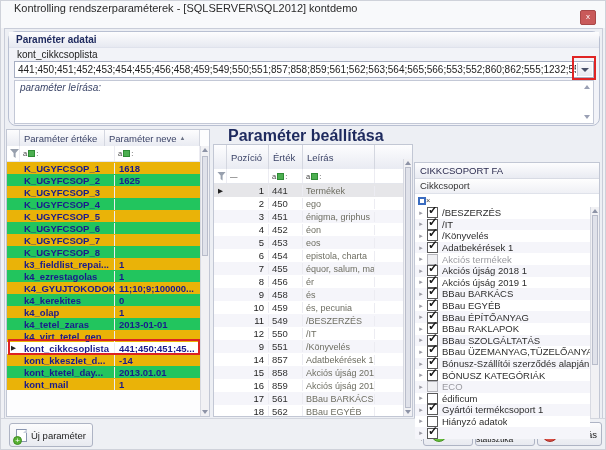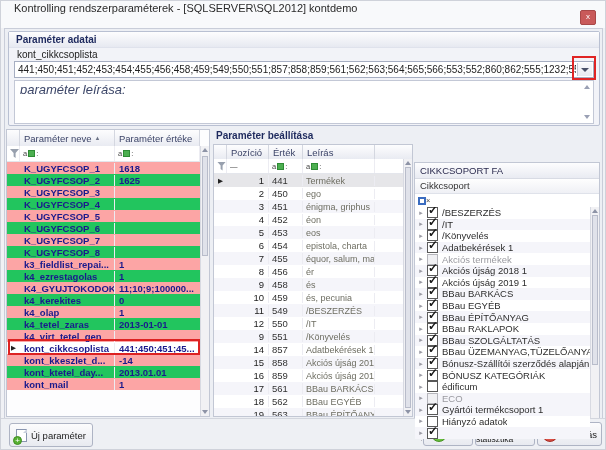--- a/index.html
+++ b/index.html
@@ -5,68 +5,68 @@
   html,body{margin:0;padding:0;background:#fff;}
   .window{position:relative;width:606px;height:450px;background:#f0f1f5;border:1px solid #cfd2da;
     box-sizing:border-box;font-family:"Liberation Sans",sans-serif;overflow:hidden;}
   
   .titlebar{position:absolute;left:0;top:0;right:0;height:27px;background:#f8f9fb;}
   .title{position:absolute;left:13px;top:1px;font-size:11px;color:#2a2a2a;white-space:nowrap;}
   .close{position:absolute;right:9px;top:9px;width:14px;height:13px;background:#c95a5a;border:1px solid #a84848;
     color:#fff;font-size:8px;line-height:11px;text-align:center;border-radius:2px;cursor:default;}
   .content{position:absolute;left:3px;top:27px;width:599px;height:420px;background:#edeff4;border:1px solid #c9cdd9;box-sizing:border-box;}
   
-  .grp{position:absolute;left:7px;top:30px;width:592px;height:95px;border:1px solid #b9c0d2;background:#f2f3f8;border-radius:2px;box-sizing:border-box;}
+  .grp{position:absolute;left:7px;top:30px;width:592px;height:95px;border:1px solid #b9c0d2;background:#f2f3f8;border-radius:8px;box-sizing:border-box;}
   .grp-hdr{height:15px;line-height:15px;padding-left:7px;font-size:10px;font-weight:bold;color:#1e2a5e;
     background:linear-gradient(#fdfdfe,#e7e9f1);border-bottom:1px solid #dfe2ec;}
   .pname{position:absolute;left:8px;top:17px;font-size:10px;color:#222;}
   .combo{position:absolute;left:5px;top:29px;width:580px;height:17px;background:#fff;border:1px solid #a6aec2;box-sizing:border-box;}
   .combo-text{position:absolute;left:3px;right:17px;top:1px;font-size:10px;line-height:13px;color:#222;
     white-space:nowrap;overflow:hidden;}
   .combo-btn{position:absolute;right:1px;top:1px;width:14px;height:13px;background:linear-gradient(#fafafc,#e7e9f0);
     border-left:1px solid #c0c5d2;}
   .tri-d{position:absolute;left:3px;top:5px;width:0;height:0;border-left:4px solid transparent;border-right:4px solid transparent;border-top:4px solid #4a5168;}
   .annot-dd{position:absolute;left:571px;top:55px;width:20px;height:20px;border:2px solid #e02424;z-index:9;pointer-events:none;}
   .descgrp{position:absolute;left:5px;top:48px;width:580px;height:44px;border:1px solid #c3c8d6;background:#fff;box-sizing:border-box;}
-  .desclab{position:absolute;left:5px;top:1px;font-size:13px;font-style:italic;color:#3c4668;}
+  .desclab{position:absolute;left:5px;top:1px;font-size:10px;font-style:italic;color:#3c4668;}
   .descarea{position:absolute;left:1px;right:12px;top:13px;bottom:1px;background:#fff;}
   .mini-up{position:absolute;right:3px;top:4px;width:0;height:0;border-left:3px solid transparent;border-right:3px solid transparent;border-bottom:4px solid #9aa0b4;}
   .mini-dn{position:absolute;right:3px;bottom:4px;width:0;height:0;border-left:3px solid transparent;border-right:3px solid transparent;border-top:4px solid #9aa0b4;}
   
   .hcell{background:linear-gradient(#fdfdfe,#e9ebf2);border-right:1px solid #d4d7e0;color:#3c4468;
     font-size:9.5px;display:flex;align-items:center;padding-left:4px;box-sizing:border-box;white-space:nowrap;overflow:hidden;}
   .funnel{width:9px;height:9px;display:inline-block;background:#98a0ae;
     clip-path:polygon(0 0,100% 0,62% 45%,62% 100%,40% 82%,40% 45%);}
   .fgreen{display:inline-block;width:7px;height:7px;background:#4caf50;border:1px solid #2e8b35;box-sizing:border-box;margin:0 1px;}
   .ftext{font-size:7.5px;color:#444;}
   
   .lpanel{position:absolute;left:5px;top:128px;width:204px;height:288px;background:#fdfdfe;border:1px solid #c2c7d4;box-sizing:border-box;}
   .lt-head{display:flex;height:16px;}
   .lt-filter{display:flex;height:15px;border-bottom:1px solid #e4e6ec;background:#fff;align-items:center;}
   .lt-fcell{display:flex;align-items:center;padding-left:3px;box-sizing:border-box;border-right:1px solid #ececf2;height:100%;}
   .lt-row{display:flex;height:12px;align-items:center;background:#22c55e;}
-  .lt-row.alt{background:#fca5a5;}
+  .lt-row.alt{background:#eab308;}
   .lt-ind{width:13px;flex:none;font-size:6.5px;color:#222;text-align:center;}
   .lt-name{width:95px;flex:none;font-size:9.5px;font-weight:bold;color:#1a1a8c;white-space:nowrap;overflow:hidden;padding-left:4px;box-sizing:border-box;border-right:1px solid #ececf2;}
   .lt-val{width:85px;flex:none;font-size:9.5px;font-weight:bold;color:#1a1a8c;white-space:nowrap;overflow:hidden;padding-left:4px;box-sizing:border-box;}
   .annot-row{position:absolute;left:1px;top:209px;width:192px;height:16px;border:2px solid #dd2222;z-index:8;pointer-events:none;box-sizing:border-box;}
   
   .vsb{position:absolute;right:0;width:9px;background:#f1f1f4;border-left:1px solid #d8dae2;box-sizing:border-box;}
   .vsb .thumb{position:absolute;left:1px;right:1px;background:#e0e2ea;border:1px solid #b8bcca;box-sizing:border-box;}
   .sb-up{position:absolute;left:1px;top:2px;width:0;height:0;border-left:3px solid transparent;border-right:3px solid transparent;border-bottom:4px solid #8d93a6;}
   .sb-dn{position:absolute;left:1px;bottom:2px;width:0;height:0;border-left:3px solid transparent;border-right:3px solid transparent;border-top:4px solid #8d93a6;}
   .hsb{position:absolute;height:9px;background:#f1f1f4;border-top:1px solid #d8dae2;box-sizing:border-box;}
   .hsb .thumb{position:absolute;top:1px;bottom:1px;background:#e0e2ea;border:1px solid #b8bcca;box-sizing:border-box;}
   .sb-l{position:absolute;left:2px;top:1px;width:0;height:0;border-top:3px solid transparent;border-bottom:3px solid transparent;border-right:4px solid #8d93a6;}
   .sb-r{position:absolute;right:2px;top:1px;width:0;height:0;border-top:3px solid transparent;border-bottom:3px solid transparent;border-left:4px solid #8d93a6;}
   
   .mpanel{position:absolute;left:212px;top:128px;width:200px;height:288px;}
-  .m-title{height:15px;font-size:10px;font-weight:bold;color:#1e2a5e;padding-left:3px;line-height:14px;}
+  .m-title{height:15px;font-size:16px;font-weight:bold;color:#1e2a5e;padding-left:3px;line-height:14px;margin-left:12px;}
   .m-table{position:absolute;left:0;right:0;top:15px;bottom:0;background:#fff;border:1px solid #c2c7d4;box-sizing:border-box;overflow:hidden;}
-  .mt-head{display:flex;height:14px;}
+  .mt-head{display:flex;height:24px;}
   .mt-filter{display:flex;height:14px;border-bottom:1px solid #e4e6ec;background:#fff;align-items:center;}
   .mt-row{display:flex;height:13px;align-items:center;background:#fff;}
   .mt-row.alt{background:#f5f5fa;}
   .mt-row.sel{background:#e6e6e9;}
   .mt-ind{width:13px;flex:none;font-size:6.5px;color:#222;text-align:center;}
   .mt-pos{width:42px;flex:none;font-size:9.5px;color:#222;text-align:right;padding-right:4px;box-sizing:border-box;border-right:1px solid #ececf2;}
   .mt-ert{width:34px;flex:none;font-size:9.5px;color:#333;padding-left:3px;box-sizing:border-box;border-right:1px solid #ececf2;}
   .mt-des{width:72px;flex:none;font-size:9px;color:#6e6e62;white-space:nowrap;overflow:hidden;padding-left:3px;box-sizing:border-box;border-right:1px solid #ececf2;}
   .mt-x{flex:1;}
   
@@ -127,26 +127,26 @@
       <div class="descarea"></div>
       <span class="mini-up"></span>
       <span class="mini-dn"></span>
     </div>
   </div>
   <div class="annot-dd"></div>
 
   <div class="lpanel">
     <div class="lt-head">
       <div class="hcell" style="width:13px;padding-left:0;"></div>
+      <div class="hcell" style="width:85px;">
+        <span>Paraméter értéke</span>
+      </div>
       <div class="hcell" style="width:95px;">
         <span>Paraméter neve</span>
         <span class="sort">▲</span>
-      </div>
-      <div class="hcell" style="width:85px;">
-        <span>Paraméter értéke</span>
       </div>
     </div>
     <div class="lt-filter">
       <div class="lt-fcell" style="width:13px;">
           <span class="funnel"></span>
         </div>
       <div class="lt-fcell" style="width:95px;">
         <span class="ftext">a</span>
           <span class="fgreen"></span>
           <span class="ftext">:</span>
@@ -545,29 +545,29 @@
           </span>
           <span class="tr-lab">Bónusz-Szállítói szerződés alapján</span>
         </div>
         <div class="tr-row">
           <span class="tr-exp">▸</span>
           <span class="tr-box">
             <span class="ck">✓</span>
           </span>
           <span class="tr-lab">BÓNUSZ KATEGÓRIÁK</span>
         </div>
+        <div class="tr-row alt dis">
+          <span class="tr-exp">▸</span>
+          <span class="tr-box dis"></span>
+          <span class="tr-lab">ECO</span>
+        </div>
         <div class="tr-row">
           <span class="tr-exp">▸</span>
           <span class="tr-box"></span>
           <span class="tr-lab">édificum</span>
-        </div>
-        <div class="tr-row alt dis">
-          <span class="tr-exp">▸</span>
-          <span class="tr-box dis"></span>
-          <span class="tr-lab">ECO</span>
         </div>
         <div class="tr-row alt">
           <span class="tr-exp">▸</span>
           <span class="tr-box">
             <span class="ck">✓</span>
           </span>
           <span class="tr-lab">Gyártói termékcsoport 1</span>
         </div>
         <div class="tr-row">
           <span class="tr-exp">▸</span>

